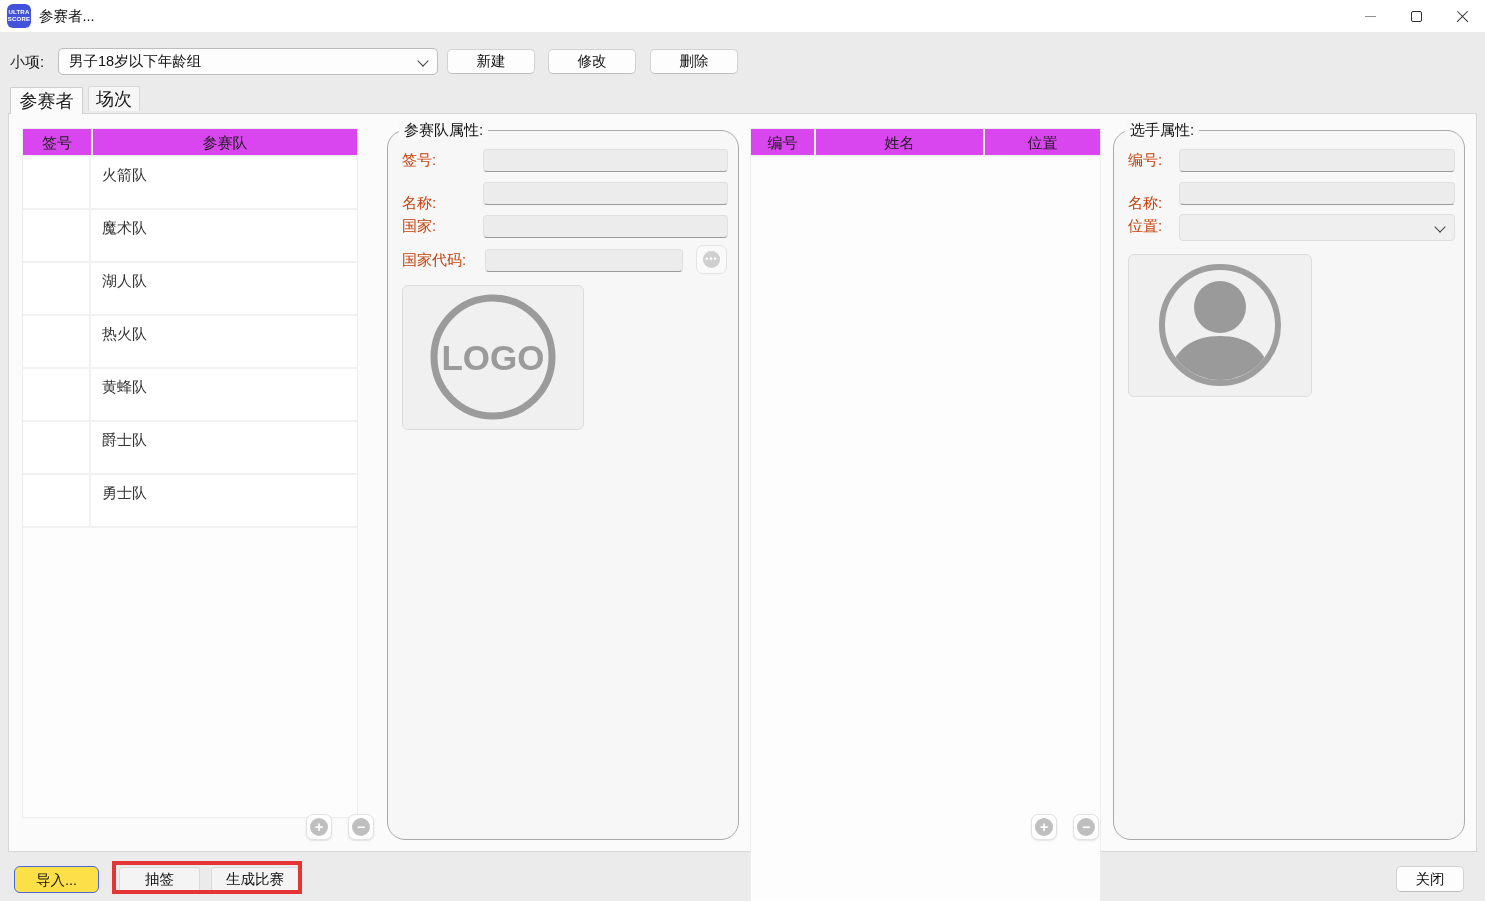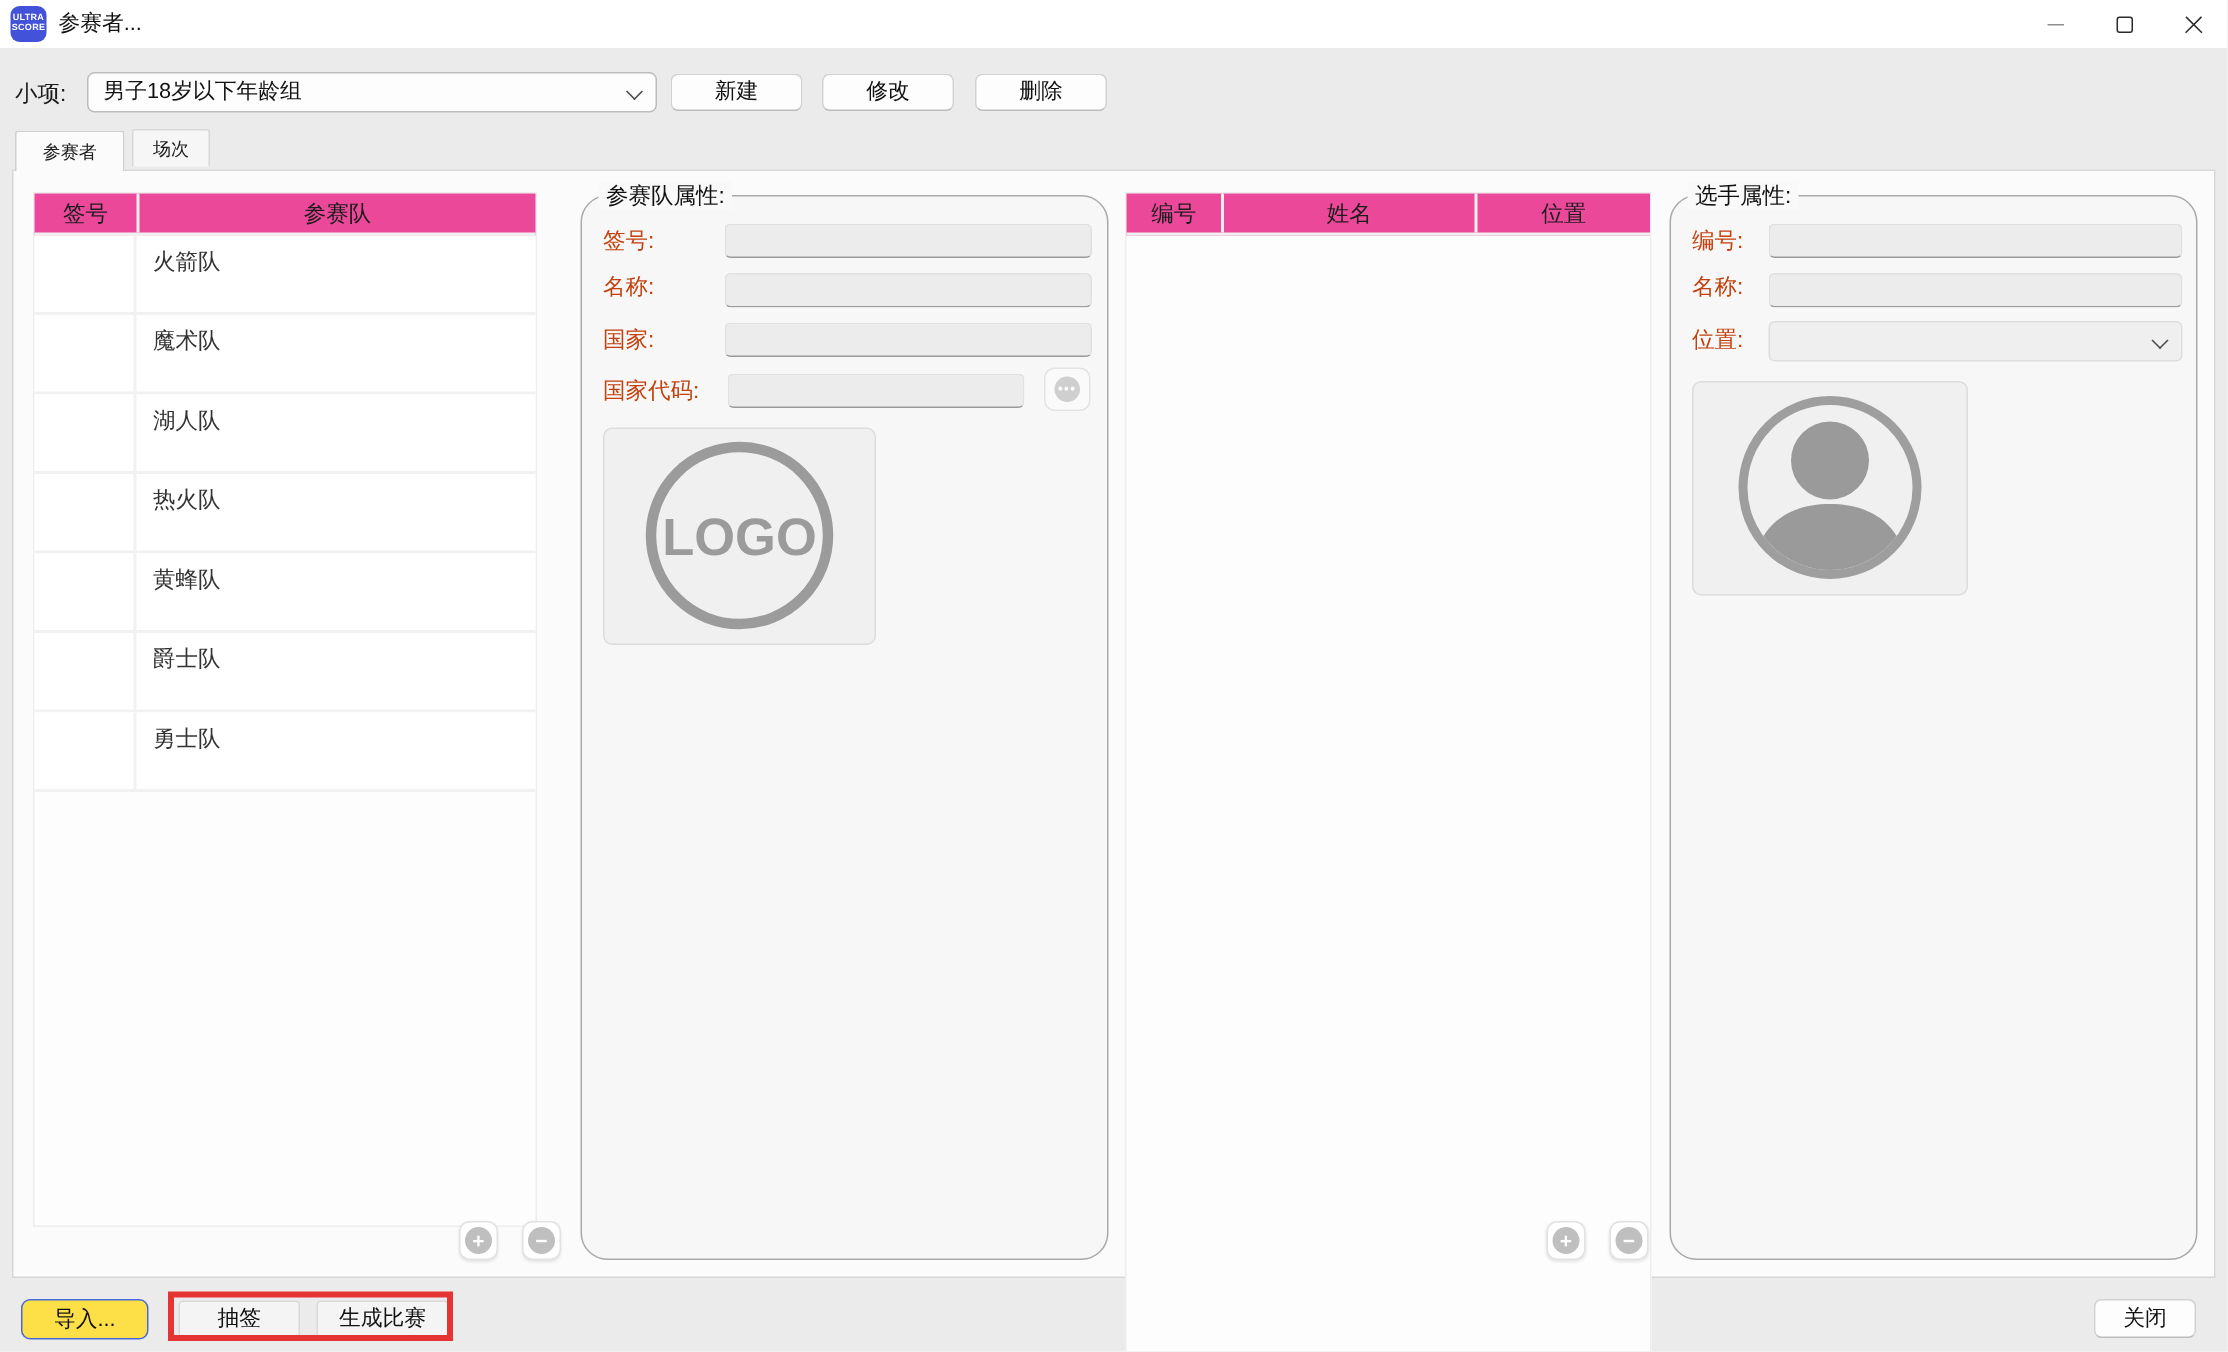--- a/index.html
+++ b/index.html
@@ -30,35 +30,35 @@
   .chevron { position:absolute; right:9px; top:50%; width:9px; height:9px; margin-top:-7px; }
   .chevron::before { content:''; position:absolute; left:0; top:2px; width:7px; height:7px;
                      border-right:1.4px solid #444; border-bottom:1.4px solid #444; transform:rotate(45deg); }
   .btn { position:absolute; background:#fdfdfd; border:1px solid #d2d2d2; border-bottom-color:#bdbdbd;
          border-radius:5px; font-size:14.5px; color:#111; text-align:center; font-family:inherit; }
   .btn-new    { left:447px; top:49px; width:88px; height:25px; line-height:23px; }
   .btn-modify { left:548px; top:49px; width:88px; height:25px; line-height:23px; }
   .btn-delete { left:650px; top:49px; width:88px; height:25px; line-height:23px; }
 
   
-  .tab { position:absolute; text-align:center; font-size:12px; }
+  .tab { position:absolute; text-align:center; font-size:18px; }
   .tab-active { left:10px; top:87px; width:73px; height:27px; line-height:26px; background:#fbfbfb;
                 border:1px solid #cfcfcf; border-bottom:none; border-radius:2px 2px 0 0; z-index:3; }
   .tab-idle { left:88px; top:86px; width:52px; height:25px; line-height:24px; background:#f6f6f6;
               border:1px solid #d8d8d8; border-bottom:none; border-radius:2px 2px 0 0; }
 
   
   .content { position:absolute; left:8px; top:113px; width:1469px; height:739px; background:#fbfbfb;
              border:1px solid #d6d6d6; z-index:2; }
 
   
   .table-panel { position:absolute; background:#fdfdfd; border:1px solid #ededed; }
   .teams-panel { left:13px; top:14px; width:336px; height:690px; }
   .players-panel { left:741px; top:14px; width:351px; height:894px; }
-  .thead { display:flex; height:28px; background:#ec4899; border-bottom:2px solid #f0f0f0; }
+  .thead { display:flex; height:28px; background:#d946ef; border-bottom:2px solid #f0f0f0; }
   .th { font-size:15px; color:#1c1c1c; text-align:center; line-height:27px; }
   .th + .th { border-left:2px solid #f0f0f0; }
   .row { display:flex; height:53px; border-bottom:2px solid #f1f1f1; background:#fff; }
   .cell-sign { width:68px; border-right:2px solid #f1f1f1; }
   .cell-name { flex:1; padding-left:11px; line-height:36px; font-size:15px; color:#333; }
   .w-sign { width:68px; } .w-team { flex:1; }
   .w-num { width:63px; } .w-pname { width:169px; } .w-pos { flex:1; }
 
   
   .icon-btn { position:absolute; width:26px; height:26px; background:#fff; border:1px solid #e2e2e2;
@@ -73,21 +73,21 @@
   
   .groupbox { position:absolute; border:1px solid #a9a9a9; border-radius:18px; background:#f7f7f7; }
   .gb-team   { left:378px;  top:16px; width:352px; height:710px; }
   .gb-player { left:1104px; top:16px; width:352px; height:710px; }
   .legend { position:absolute; top:-10px; left:11px; background:#f9f9f9; padding:0 5px; font-size:15px; color:#111; }
   .field-label { position:absolute; font-size:15px; color:#c2410c; }
   .textbox { position:absolute; height:23px; background:#ececec; border:1px solid #e0e0e0;
              border-bottom:1px solid #9a9a9a; border-radius:4px; }
   .gb-team .field-label { left:14px; }
   .gb-player .field-label { left:14px; }
-  .y1 { top:20px; } .y2 { top:51px;text-align:right; } .y3 { top:86px; } .y4 { top:120px; }
+  .y1 { top:20px; } .y2 { top:63px;text-align:right; } .y3 { top:86px; } .y4 { top:120px; }
   .tb1 { left:95px; top:18px; width:245px; }
   .tb2 { left:95px; top:51px; width:245px; }
   .tb3 { left:95px; top:84px; width:245px; }
   .tb4 { left:97px; top:118px; width:198px; }
   .ellipsis-btn { position:absolute; left:308px; top:114px; width:31px; height:29px; background:#fafafa;
                   border:1px solid #e3e3e3; border-radius:7px; display:flex; align-items:center; justify-content:center; }
   .ellipsis-btn .circ { width:17px; height:17px; background:#cfcfcf; font-size:9px; letter-spacing:1px; }
   .logo-frame { position:absolute; left:14px; top:154px; width:182px; height:145px; background:#f0f0f0;
                 border:1px solid #dcdcdc; border-radius:6px; }
   .ptb1 { left:65px; top:18px; width:276px; }

